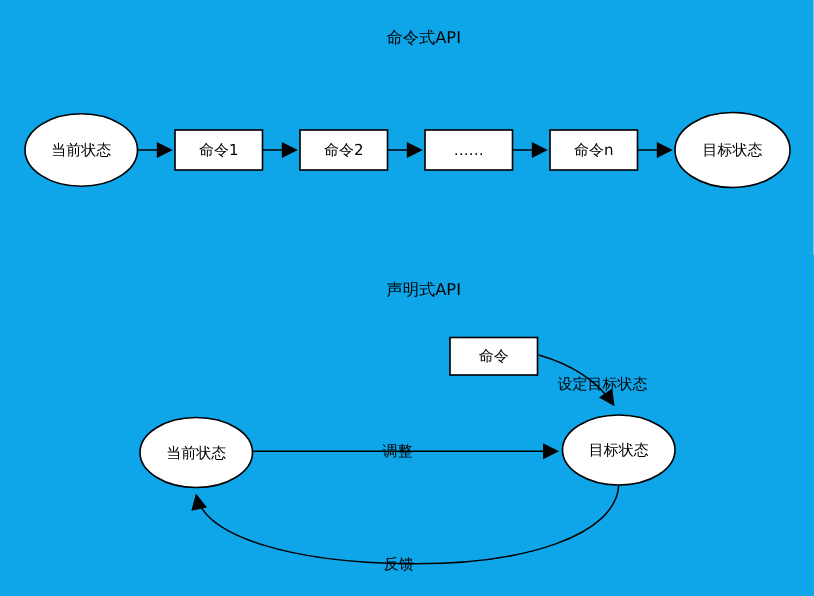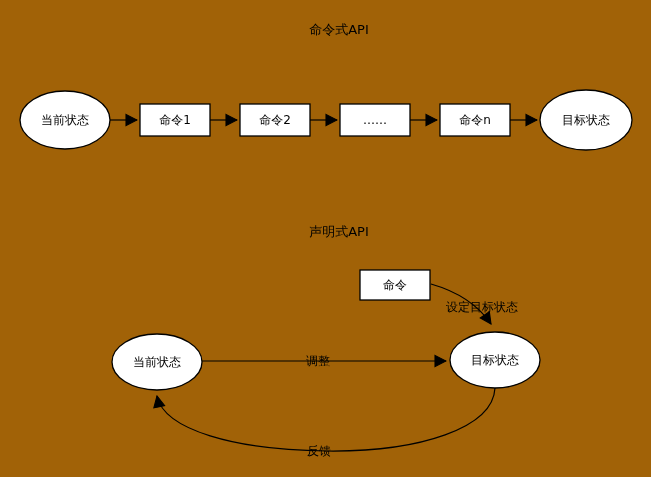--- a/index.html
+++ b/index.html
@@ -3,21 +3,21 @@
 <meta charset="utf-8">
 <style>
   html, body {
     margin: 0;
     padding: 0;
     background: #ffffff;
   }
   #canvas-wrap {
     width: 651px;
     height: 477px;
-    background: #a16207;
+    background: #0ea5e9;
     position: relative;
     overflow: hidden;
   }
   svg {
     display: block;
     font-family: "DejaVu Sans", "Liberation Sans", sans-serif;
   }
   .node-shape {
     fill: #ffffff;
     stroke: #000000;

